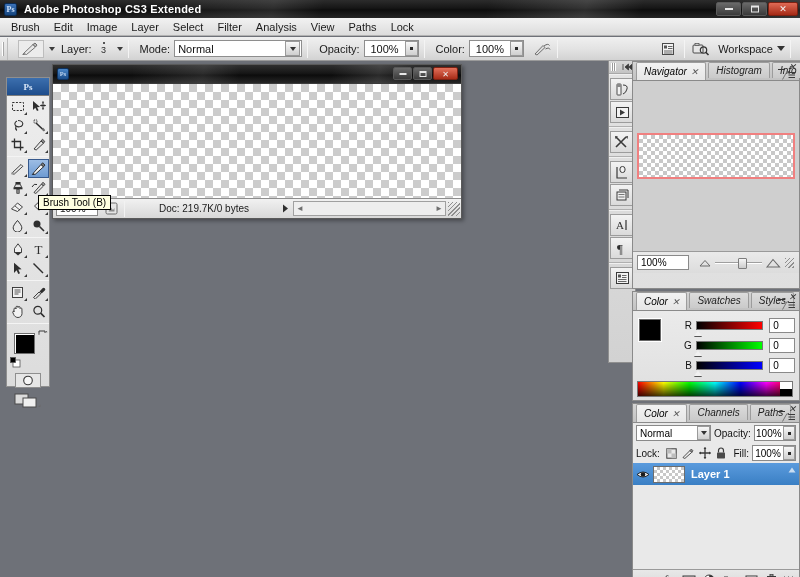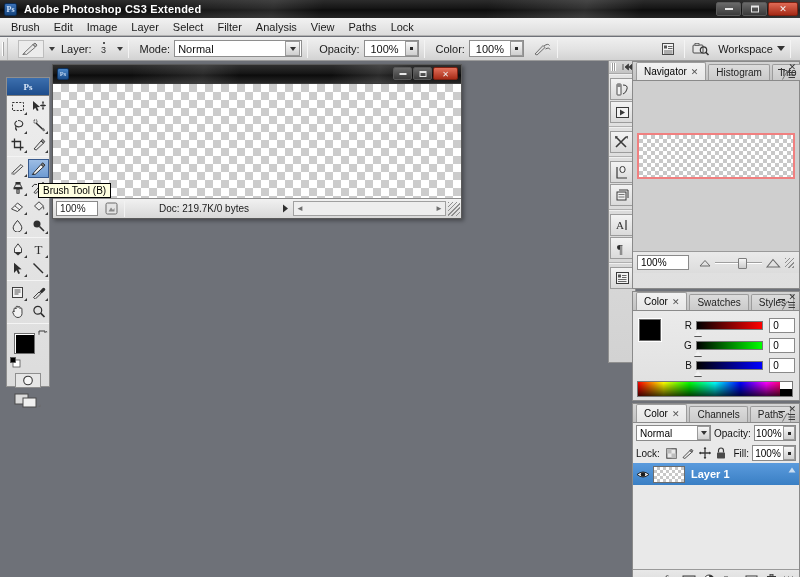--- a/index.html
+++ b/index.html
@@ -133,21 +133,21 @@
   .sw-fore { position:absolute; left:7px; top:3px; width:21px;height:21px; background:#000;
     border:1px solid #6f6f6f; box-shadow:1px 1px 0 #ffffff inset; }
   .sw-back { position:absolute; left:18px; top:14px; width:21px;height:21px; background:#fff;
     border:1px solid #6f6f6f; z-index:-1; }
   .sw-reset { position:absolute; left:3px; top:27px; width:11px;height:11px; }
   .sw-swap { position:absolute; left:30px; top:0px; width:11px;height:11px; }
   .tb-mode { width:42px; height:20px; display:flex;align-items:center;justify-content:center; }
   .tb-screen { width:42px; height:22px; display:flex;align-items:center;justify-content:center; }
 
   .tooltip {
-    position:absolute; left:38px; top:122px; z-index:60;
+    position:absolute; left:38px; top:134px; z-index:60;
     background:#ffffe1; border:1px solid #000; color:#000;
     font-size:10px; padding:1px 4px; white-space:nowrap;
   }
 
   
   .docwin {
     position:absolute; left:52px; top:3px; width:410px; height:155px;
     border:1px solid #5a5a5a; background:#c9c9c9;
     box-shadow:2px 2px 4px rgba(0,0,0,0.35);
   }
@@ -213,23 +213,23 @@
     background:repeating-linear-gradient(90deg,#fff 0 1px,#9a9a9a 1px 2px);}
   .ds-group { border-bottom:1px solid #b0b0b0; padding:2px 0;
     border-top:1px solid #f0f0f0; }
   .ds-btn { width:24px; height:22px; margin:1px auto; display:flex;align-items:center;justify-content:center;
     background:linear-gradient(180deg,#f3f3f3,#dadada); border:1px solid #9c9c9c; }
 
   
   .panelcol { position:absolute; right:0; top:0; width:168px; height:516px; }
   .panel { background:linear-gradient(180deg,#ededed,#dfdfdf); border:1px solid #8a8a8a;
     position:relative; }
-  .panel-tabs { height:19px; display:flex; align-items:flex-end;
+  .panel-tabs { height:19px; display:flex; align-items:flex-start;
     background:linear-gradient(180deg,#d4d4d4,#c2c2c2); position:relative;
-    border-bottom:1px solid #8a8a8a; padding-left:3px;}
+    border-bottom:1px solid #8a8a8a; padding-left:3px;font-style:italic;}
   .ptab { height:16px; padding:0 7px; display:flex;align-items:center;
     font-size:10px; color:#222;
     background:linear-gradient(180deg,#dcdcdc,#cacaca);
     border:1px solid #9c9c9c; border-bottom:none; border-radius:2px 2px 0 0; margin-right:2px; }
   .ptab.active { background:linear-gradient(180deg,#f2f2f2,#e6e6e6); height:18px; color:#000; }
   .ptab .x { margin-left:4px; font-size:9px; color:#555; }
   .panel-ctrls { position:absolute; right:3px; top:1px; display:flex; align-items:center; gap:3px; }
   .pc-min { width:7px;height:1px;background:#333; margin-top:4px;}
   .pc-x { font-size:9px; color:#333; line-height:8px; }
   .panel-menu { position:absolute; right:3px; top:9px; width:14px; height:9px; }

